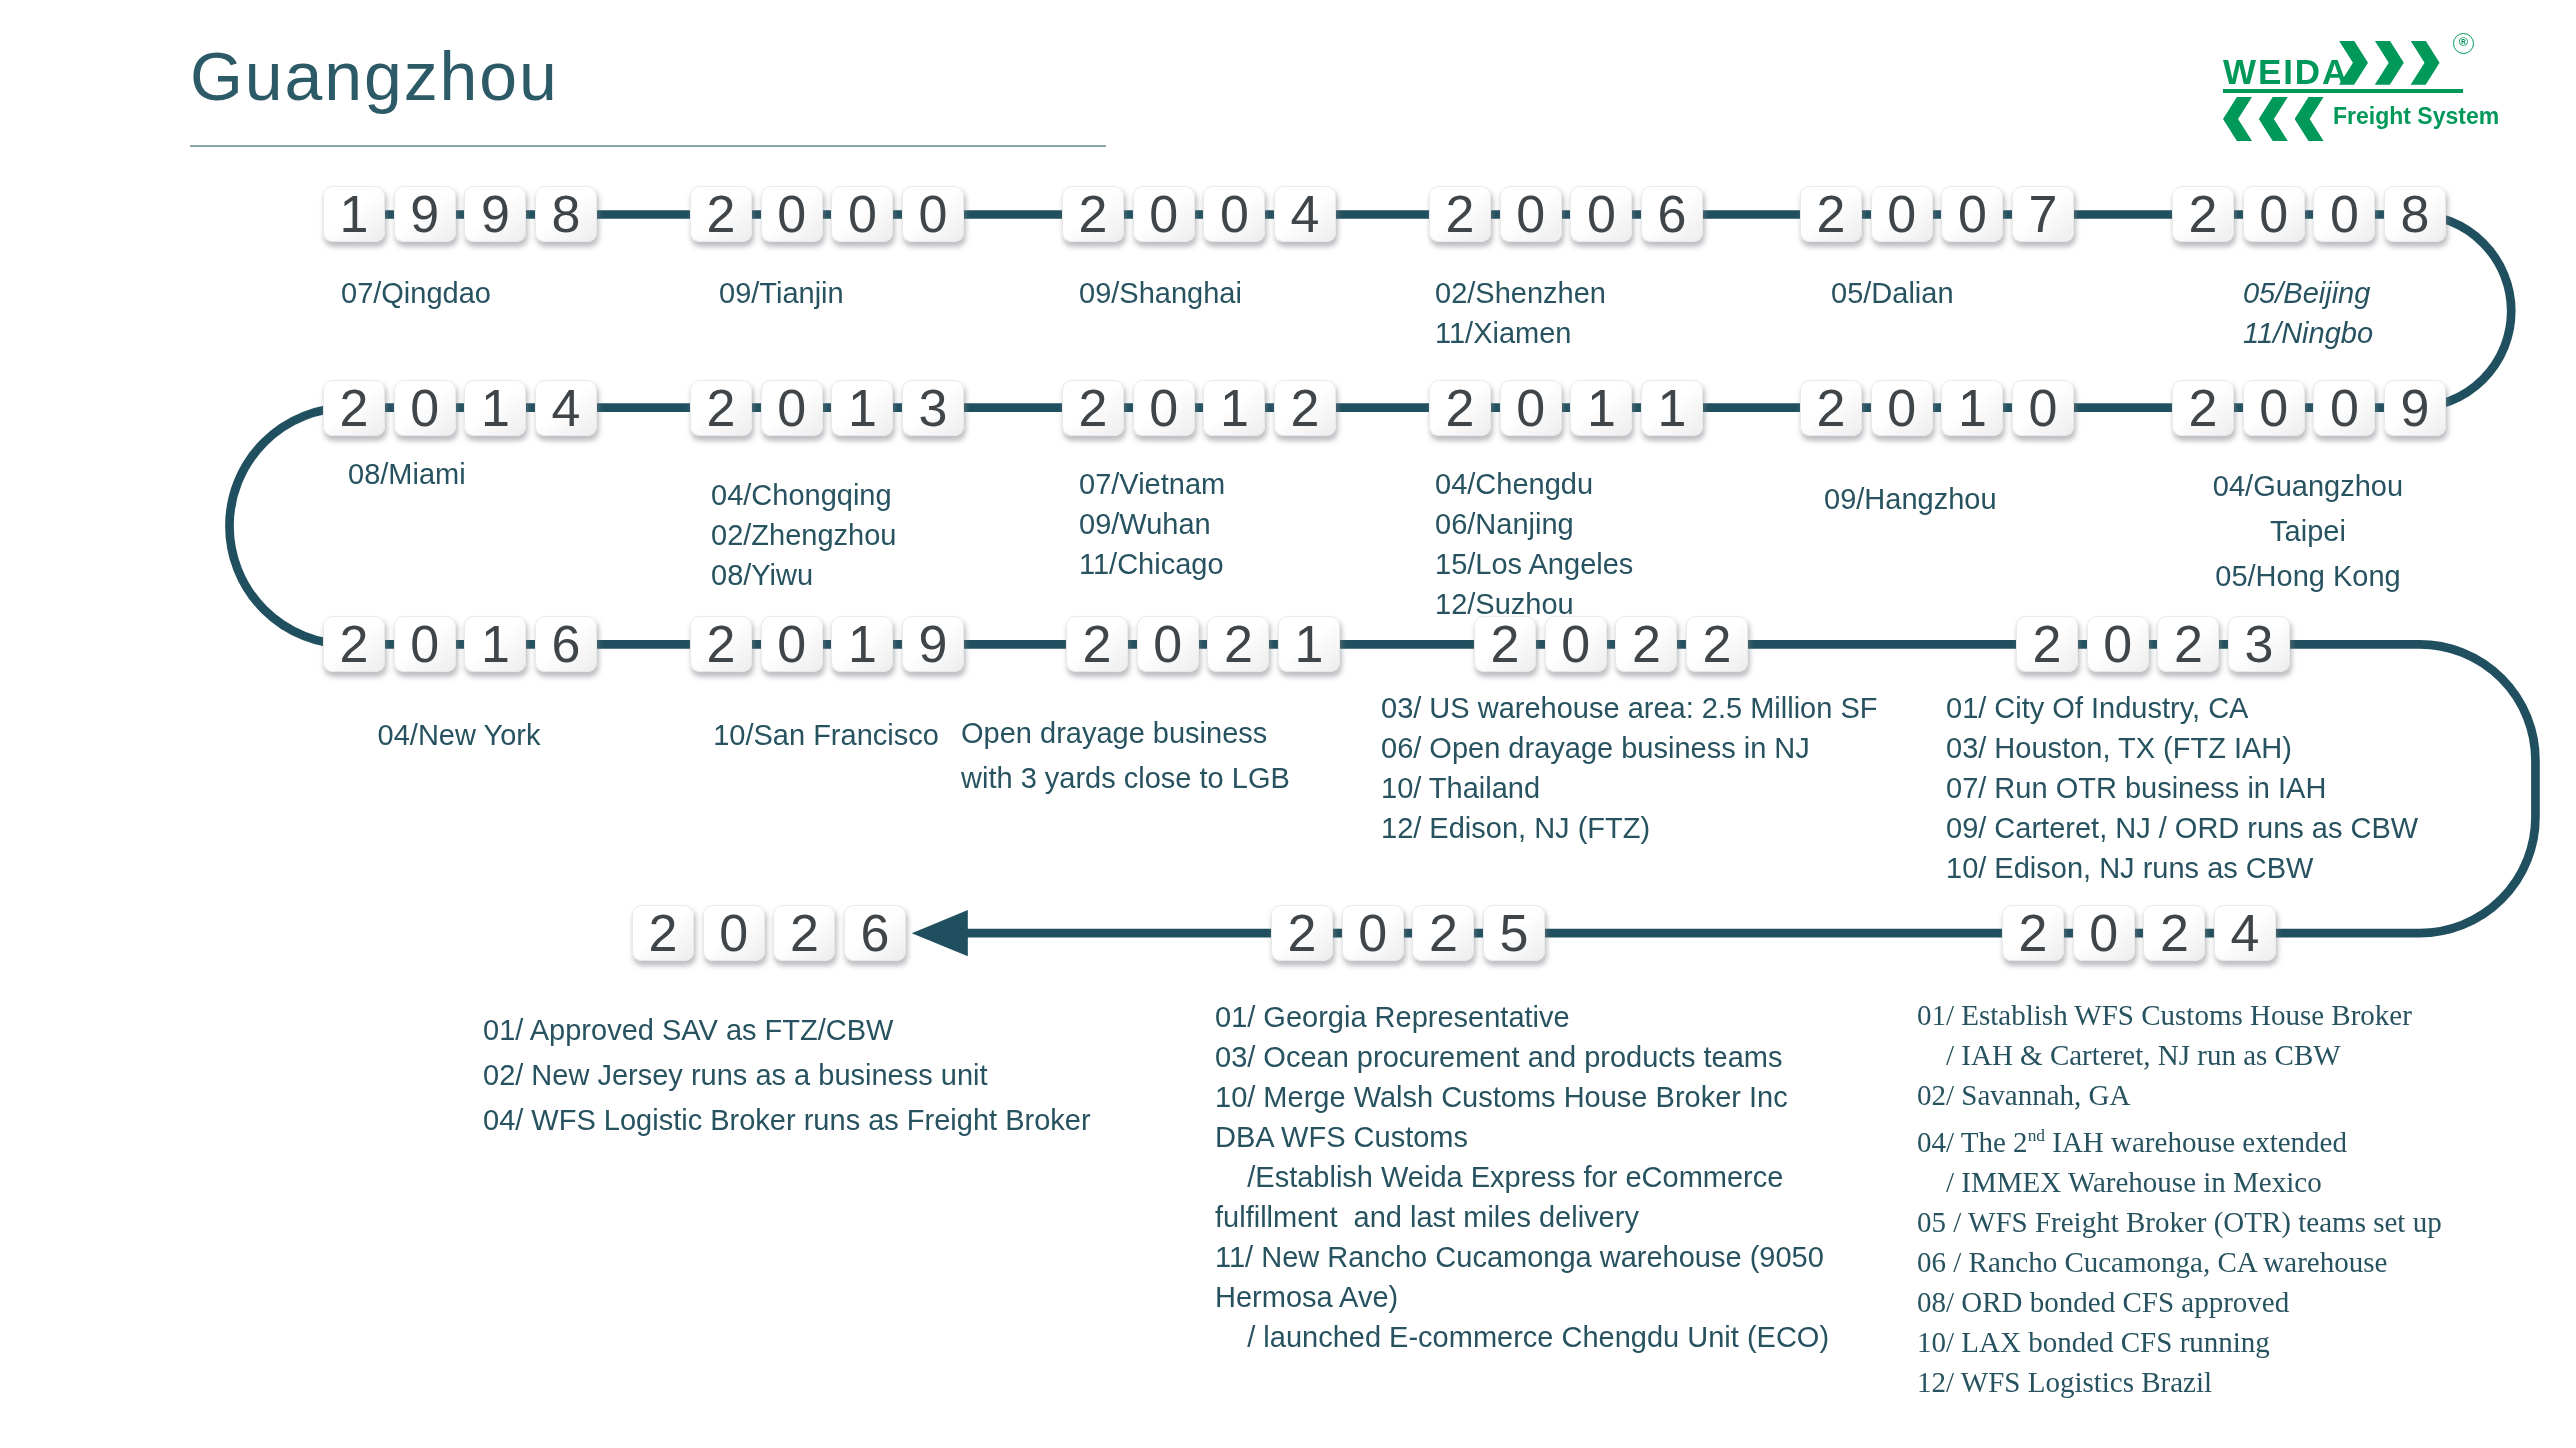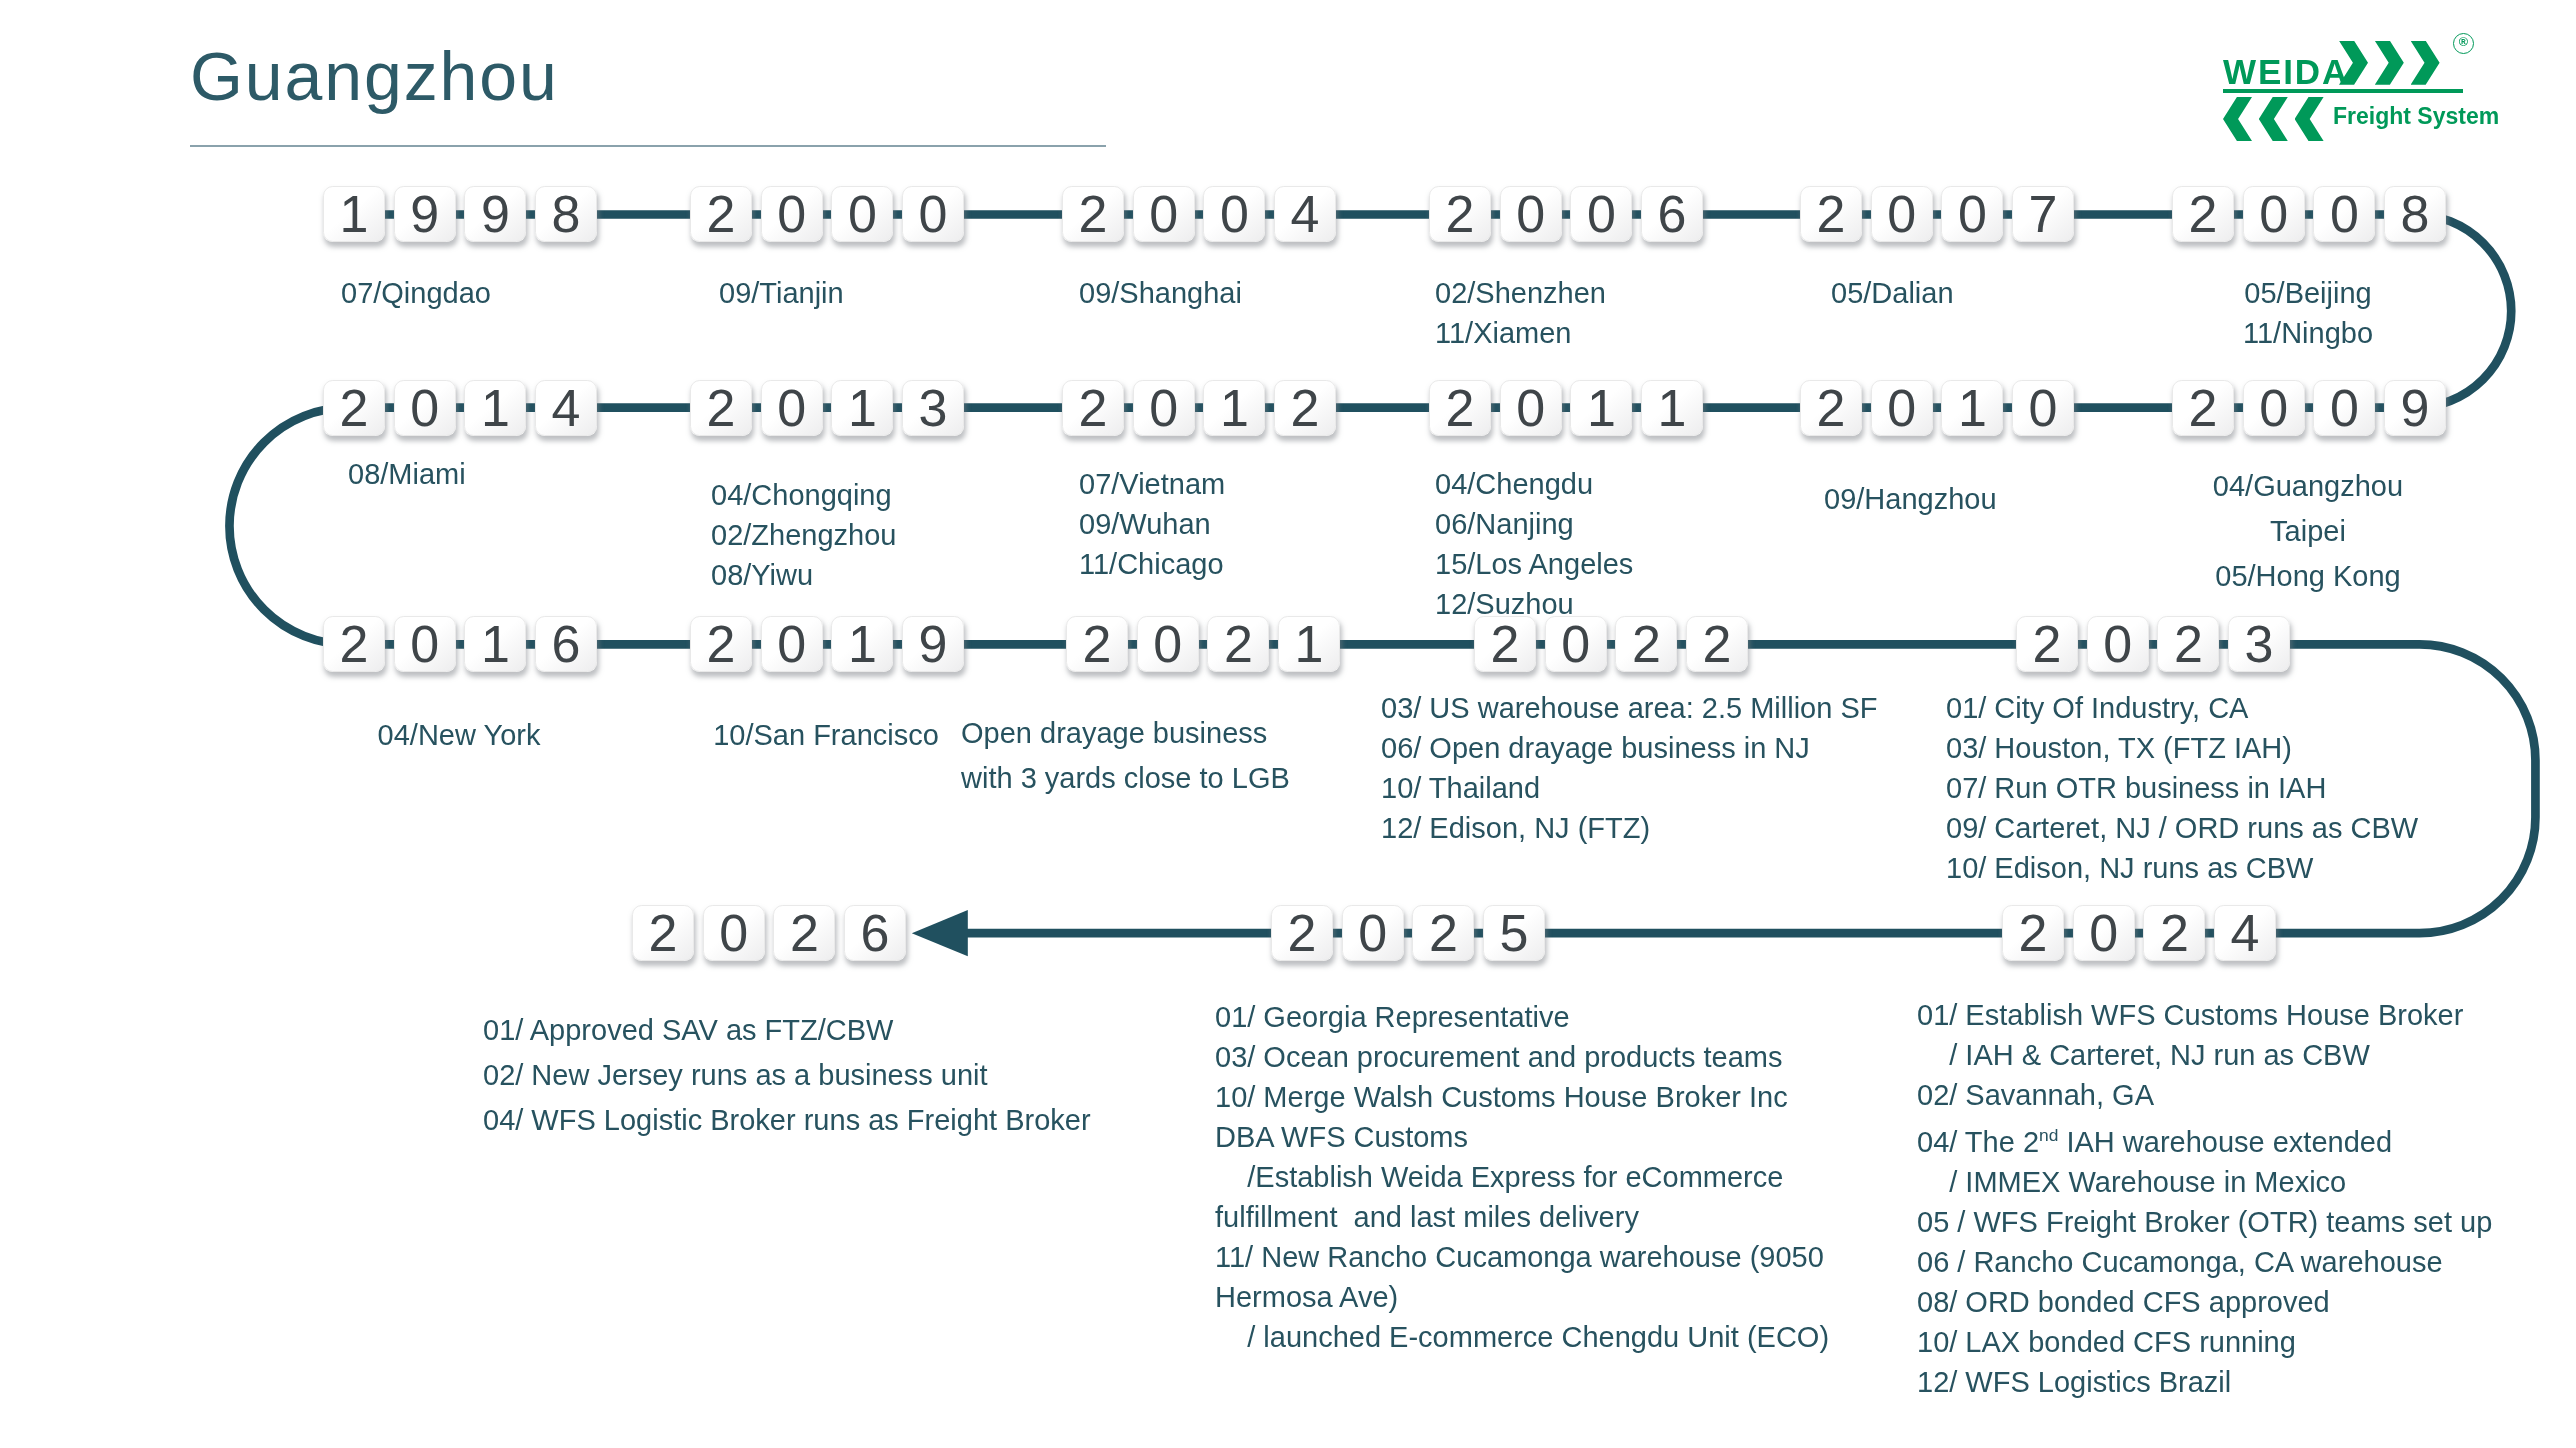--- a/index.html
+++ b/index.html
@@ -171,21 +171,21 @@
         <div class="tile">
           <span class="digit">0</span>
         </div>
         <div class="tile">
           <span class="digit">0</span>
         </div>
         <div class="tile">
           <span class="digit">8</span>
         </div>
       </div>
-      <div class="label-block" style="top: 273px; left: 2308px; transform: translateX(-50%); text-align: center;">
+      <div class="label-block" style="top: 273px; left: 2308px; transform: translateX(-50%);  font-style: italic;">
         <div class="ms-line">05/Beijing</div>
         <div class="ms-line">11/Ningbo</div>
       </div>
       <div class="year-block" style="left: 323px; top: 380px;">
         <div class="tile">
           <span class="digit">2</span>
         </div>
         <div class="tile">
           <span class="digit">0</span>
         </div>
@@ -437,21 +437,21 @@
         <div class="tile">
           <span class="digit">0</span>
         </div>
         <div class="tile">
           <span class="digit">2</span>
         </div>
         <div class="tile">
           <span class="digit">4</span>
         </div>
       </div>
-      <div class="label-block" style="top: 995px; left: 1917px;">
+      <div class="label-block" style="top: 995px; left: 1917px; font-family: Liberation Serif, serif;">
         <div class="ms-line">01/ Establish WFS Customs House Broker</div>
         <div class="ms-line">    / IAH &amp; Carteret, NJ run as CBW</div>
         <div class="ms-line">02/ Savannah, GA</div>
         <div class="ms-line">04/ The 2<sup>nd</sup> IAH warehouse extended</div>
         <div class="ms-line">    / IMMEX Warehouse in Mexico</div>
         <div class="ms-line">05 / WFS Freight Broker (OTR) teams set up</div>
         <div class="ms-line">06 / Rancho Cucamonga, CA warehouse</div>
         <div class="ms-line">08/ ORD bonded CFS approved</div>
         <div class="ms-line">10/ LAX bonded CFS running</div>
         <div class="ms-line">12/ WFS Logistics Brazil</div>

